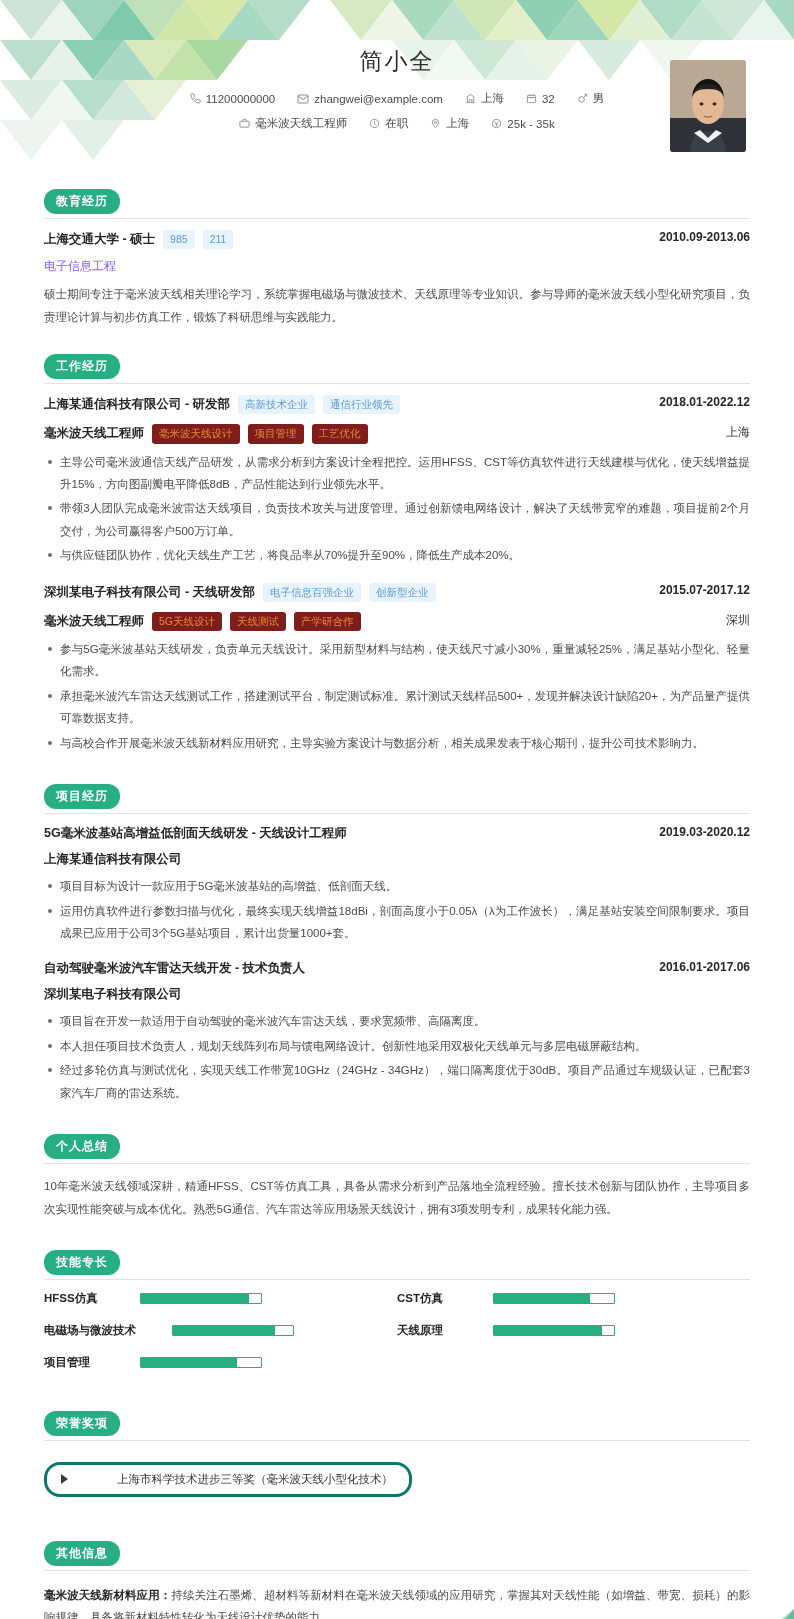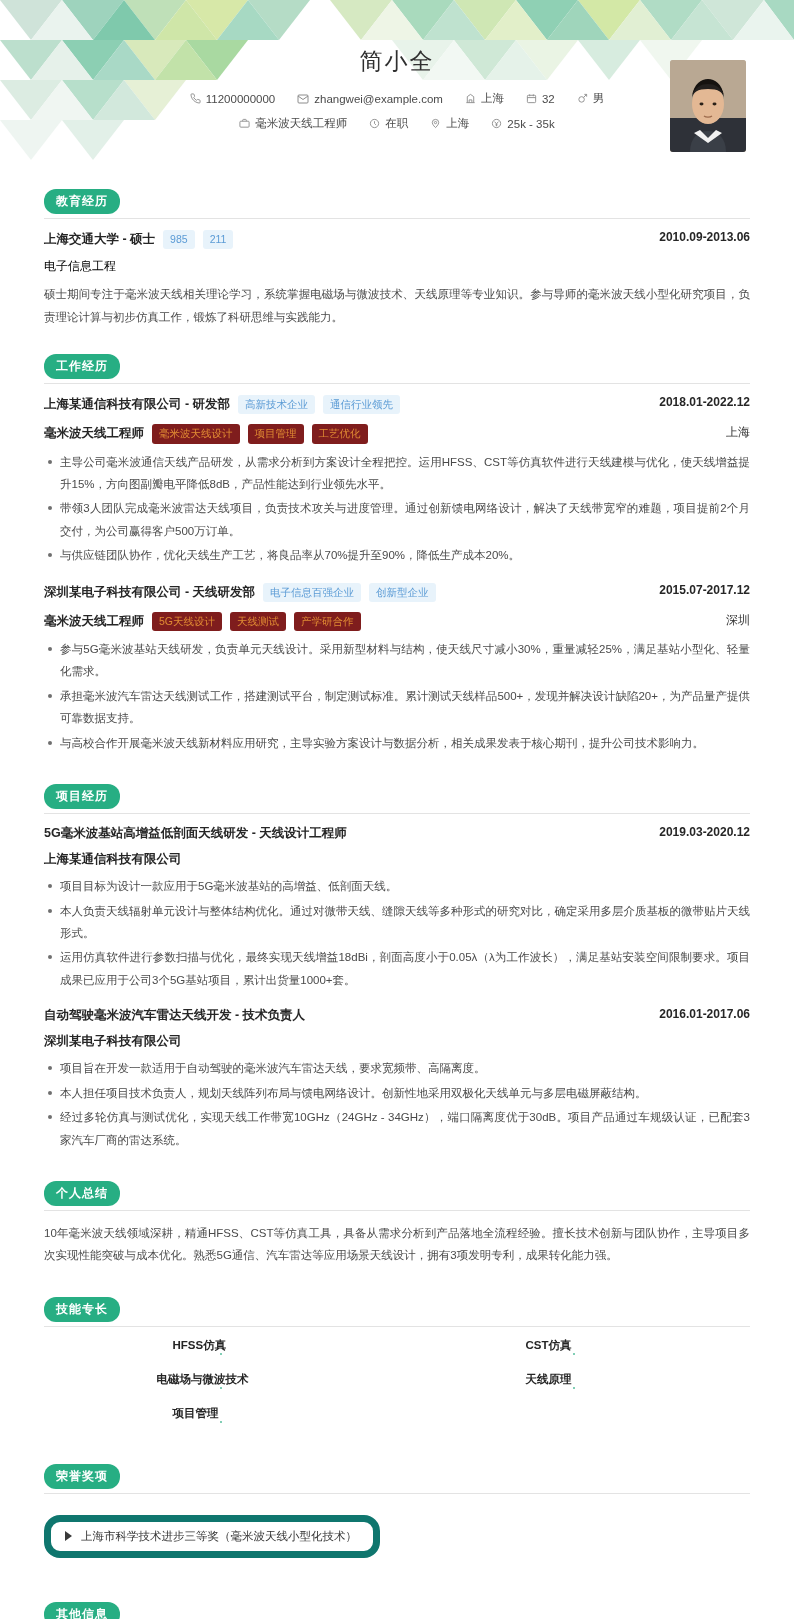--- a/index.html
+++ b/index.html
@@ -37,21 +37,21 @@
   .sec-head:after{
     content:"";position:absolute;left:0;right:0;bottom:-5px;height:1px;background:#e3e3e3;
   }
   .sec-head .sec-title{position:relative;z-index:2;}
 
   .row-line{display:flex;justify-content:space-between;align-items:flex-start;margin-top:14px;}
   .row-line .left{display:flex;align-items:center;flex-wrap:wrap;justify-content:center;}
   .lbl-strong{font-size:12.5px;font-weight:bold;color:#262626;}
   .lbl-date{font-size:12px;color:#262626;font-weight:bold;white-space:nowrap;margin-left:26px;}
   .lbl-right-muted{font-size:12px;color:#333;white-space:nowrap;margin-left:10px;}
-  .sub-line{font-size:12px;color:#000000;margin-top:9px;}
+  .sub-line{font-size:12px;color:#8b5cf6;margin-top:9px;}
   .sub-bold{font-size:12.5px;font-weight:bold;color:#262626;}
 
   .tag{
     display:inline-block;font-size:10.5px;padding:2px 7px;border-radius:3px;margin-left:8px;
     background:#e8f3fb;color:#5b9bd5;line-height:1.45;white-space:nowrap;
   }
   .tag.orange{background:#7f1d1d;color:#e08b33;}
   .tag.blue{background:#e8f3fb;color:#5b9bd5;}
 
   .desc{font-size:11.5px;color:#4a4a4a;line-height:1.95;margin-top:8px;text-align:justify;}
@@ -61,29 +61,29 @@
     margin-bottom:2px;text-align:justify;
   }
   ul.bullets li:before{
     content:"";position:absolute;left:4px;top:9px;width:4px;height:4px;border-radius:50%;background:#6f6f6f;
   }
 
   .block{margin-top:16px;}
 
   
   .skills{display:flex;flex-wrap:wrap;margin-top:16px;}
-  .skill{width:50%;display:flex;align-items:center;margin-bottom:17px;box-sizing:border-box;flex-direction:column;}
+  .skill{width:50%;display:flex;align-items:center;margin-bottom:17px;box-sizing:border-box;}
   .skill .sname{font-size:11.5px;color:#262626;font-weight:bold;min-width:96px;}
   .skill .bar{flex:1;height:9px;border:1px solid #27ae83;border-radius:1px;position:relative;max-width:120px;background:#fff;}
   .skill .bar span{position:absolute;left:0;top:0;bottom:0;background:#27ae83;display:block;}
 
   
   .honor{
-    display:inline-flex;align-items:center;border:7px solid #0f766e;border-radius:16px;
-    padding:7px 16px 7px 14px;margin-top:18px;font-size:11.5px;color:#333;
+    display:inline-flex;align-items:center;border:3px solid #0f766e;border-radius:16px;
+    padding:7px 16px 7px 14px;margin-top:18px;font-size:11.5px;color:#333;gap:40px;
   }
   .honor .play{
     width:0;height:0;border-left:7px solid #3a3a3a;border-top:5px solid transparent;
     border-bottom:5px solid transparent;margin-right:9px;
   }
 
   
   .other{margin-top:18px;font-size:11.5px;line-height:1.95;color:#4a4a4a;text-align:justify;}
   .other b{color:#262626;}
 
@@ -332,21 +332,20 @@
     </div>
 
     <div class="block">
       <div class="row-line">
         <span class="lbl-strong">5G毫米波基站高增益低剖面天线研发 - 天线设计工程师</span>
         <span class="lbl-date">2019.03-2020.12</span>
       </div>
       <div class="sub-line sub-bold">上海某通信科技有限公司</div>
       <ul class="bullets">
         <li>项目目标为设计一款应用于5G毫米波基站的高增益、低剖面天线。</li>
-        <li>本人负责天线辐射单元设计与整体结构优化。通过对微带天线、缝隙天线等多种形式的研究对比，确定采用多层介质基板的微带贴片天线形式。</li>
         <li>运用仿真软件进行参数扫描与优化，最终实现天线增益18dBi，剖面高度小于0.05λ（λ为工作波长），满足基站安装空间限制要求。项目成果已应用于公司3个5G基站项目，累计出货量1000+套。</li>
       </ul>
     </div>
 
     <div class="block">
       <div class="row-line">
         <span class="lbl-strong">自动驾驶毫米波汽车雷达天线开发 - 技术负责人</span>
         <span class="lbl-date">2016.01-2017.06</span>
       </div>
       <div class="sub-line sub-bold">深圳某电子科技有限公司</div>

